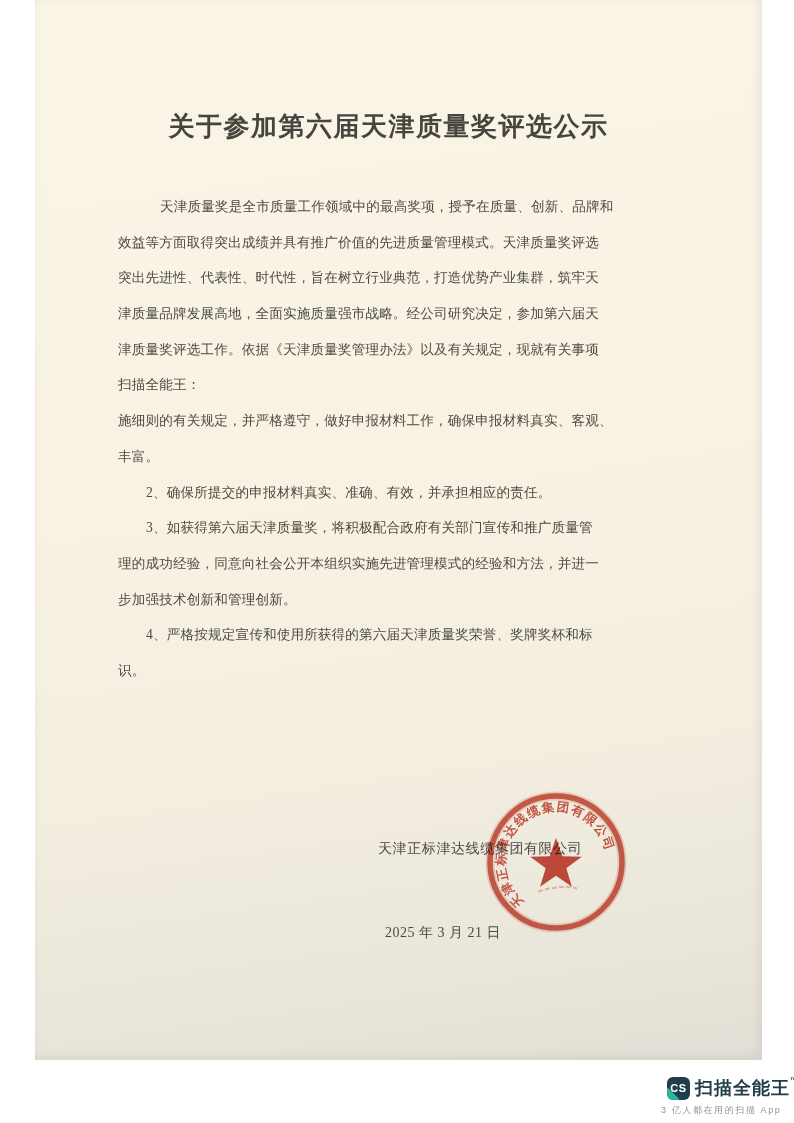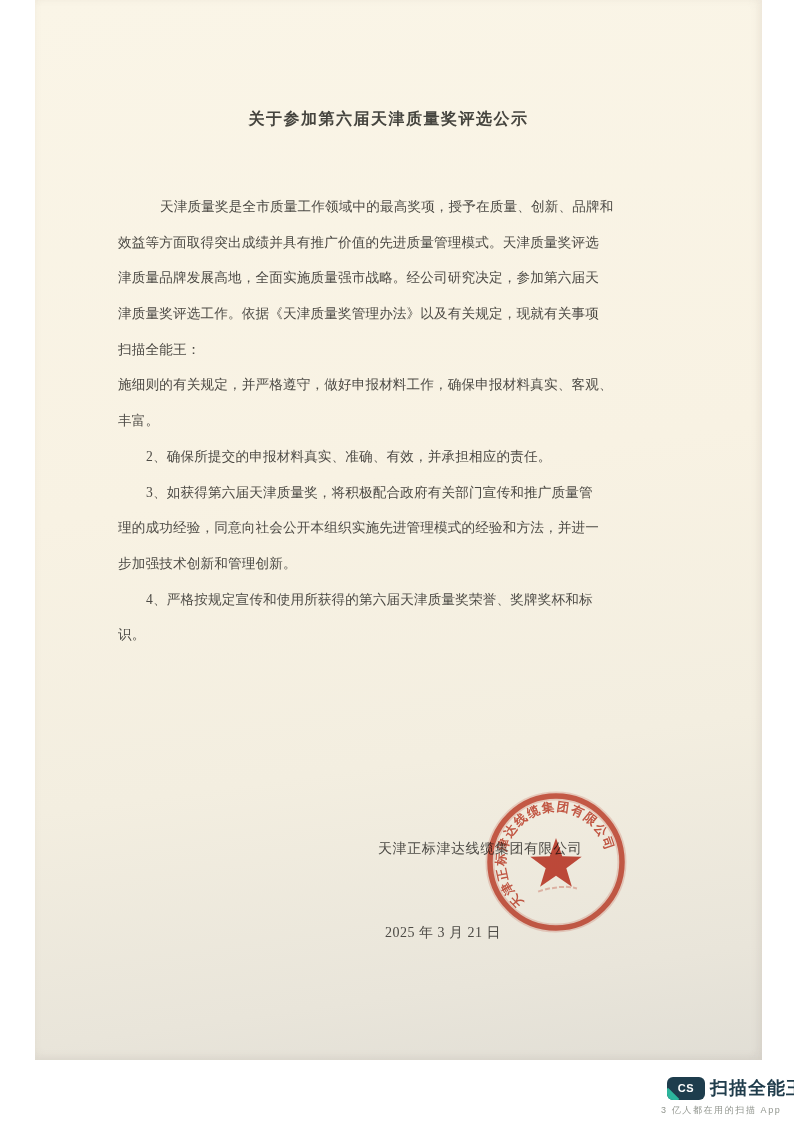--- a/index.html
+++ b/index.html
@@ -10,21 +10,21 @@
   
   .sheet{
     position:absolute;left:35px;top:0;width:727px;height:1060px;
     background:linear-gradient(172deg,#faf5e7 0%,#f8f2e3 45%,#f3eee0 70%,#e9e5da 90%,#e1ded5 100%);
     box-shadow:inset -5px 0 9px rgba(90,85,70,.05), inset 0 -4px 8px rgba(90,85,70,.05);
   }
   
   .title{
     position:absolute;left:0;top:109px;width:100%;text-align:center;
     transform:translateX(-10px);
-    font-size:16px;font-weight:600;letter-spacing:1.5px;color:#45443e;
+    font-size:26px;font-weight:600;letter-spacing:1.5px;color:#45443e;
   }
   
   .bodytext{
     position:absolute;left:83px;top:189px;width:500px;
     font-size:13.6px;color:#4c4a45;letter-spacing:.15px;
   }
   .ln{height:35.7px;line-height:35.7px;white-space:nowrap;}
   .ind{text-indent:28px;}
   .ind2{text-indent:42px;}
   
@@ -38,21 +38,21 @@
   }
   
   .seal{
     position:absolute;left:446px;top:787px;width:150px;height:150px;
     mix-blend-mode:multiply;opacity:.95;
   }
   
   .cs-badge{position:absolute;left:661px;top:1076px;font-family:"Liberation Sans","DejaVu Sans",sans-serif;}
   .cs-row{display:flex;align-items:center;gap:5px;margin-left:6px;}
   .cs-icon{
-    width:38px;height:23px;border-radius:6px;background:#1e3d4d;position:relative;overflow:hidden;
+    width:23px;height:23px;border-radius:6px;background:#1e3d4d;position:relative;overflow:hidden;
     display:flex;align-items:center;justify-content:center;flex:0 0 auto;
   }
   .cs-icon::before{
     content:"";position:absolute;left:-7px;bottom:-7px;width:16px;height:16px;
     background:#2cb59c;transform:rotate(45deg);
   }
   .cs-letters{position:relative;color:#fff;font-size:11px;font-weight:bold;letter-spacing:.5px;}
   .cs-brand{font-size:18px;font-weight:bold;color:#203d4c;letter-spacing:1px;white-space:nowrap;}
   .cs-tm{font-size:8px;vertical-align:top;color:#203d4c;font-weight:bold;}
   .cs-tagline{margin-top:4px;font-size:9px;color:#92968f;letter-spacing:1.6px;white-space:nowrap;}
@@ -60,20 +60,21 @@
 </head>
 <body>
 
 <div class="sheet">
 
   <div class="title">关于参加第六届天津质量奖评选公示</div>
 
   <div class="bodytext">
     <div class="ln ind2">天津质量奖是全市质量工作领域中的最高奖项，授予在质量、创新、品牌和</div>
     <div class="ln">效益等方面取得突出成绩并具有推广价值的先进质量管理模式。天津质量奖评选</div>
+    <div class="ln">突出先进性、代表性、时代性，旨在树立行业典范，打造优势产业集群，筑牢天</div>
     <div class="ln">津质量品牌发展高地，全面实施质量强市战略。经公司研究决定，参加第六届天</div>
     <div class="ln">津质量奖评选工作。依据《天津质量奖管理办法》以及有关规定，现就有关事项</div>
     <div class="ln">扫描全能王：</div>
     <div class="ln">施细则的有关规定，并严格遵守，做好申报材料工作，确保申报材料真实、客观、</div>
     <div class="ln">丰富。</div>
     <div class="ln ind">2、确保所提交的申报材料真实、准确、有效，并承担相应的责任。</div>
     <div class="ln ind">3、如获得第六届天津质量奖，将积极配合政府有关部门宣传和推广质量管</div>
     <div class="ln">理的成功经验，同意向社会公开本组织实施先进管理模式的经验和方法，并进一</div>
     <div class="ln">步加强技术创新和管理创新。</div>
     <div class="ln ind">4、严格按规定宣传和使用所获得的第六届天津质量奖荣誉、奖牌奖杯和标</div>

